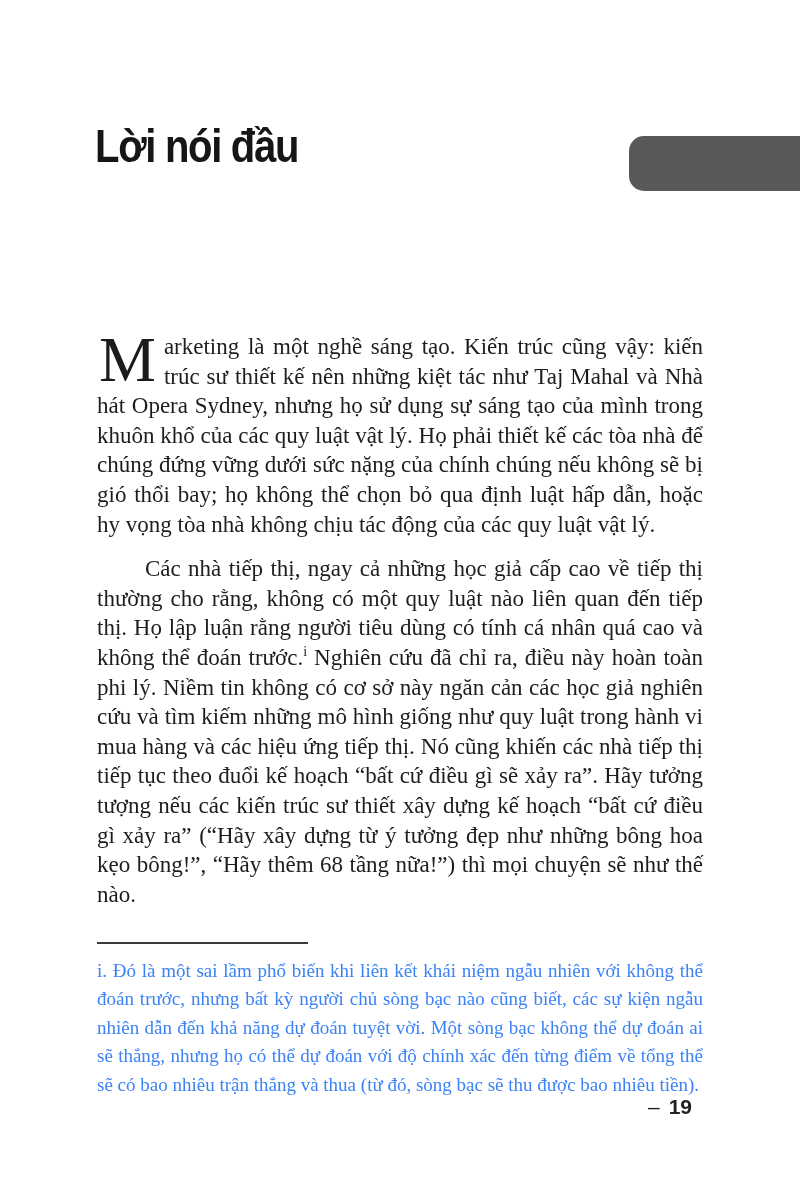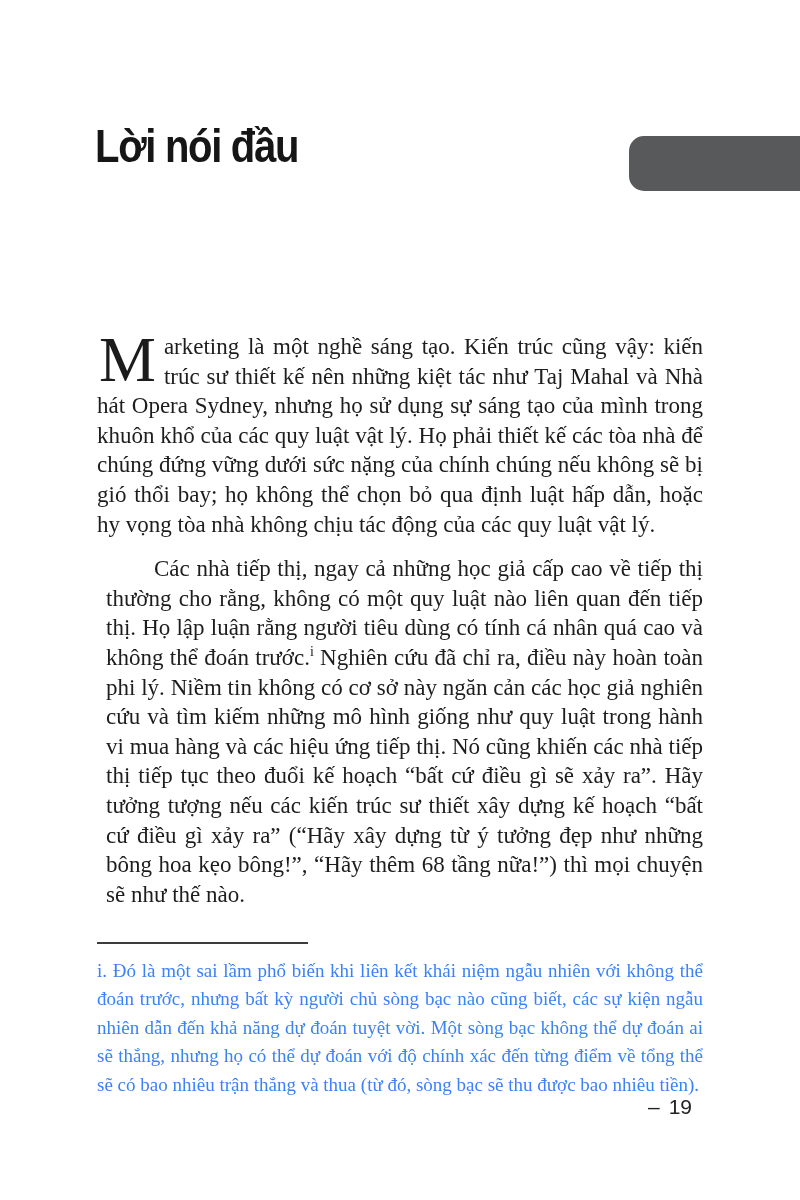--- a/index.html
+++ b/index.html
@@ -52,21 +52,20 @@
     float: left;
     font-size: 64px;
     line-height: 50px;
     height: 56px;
     padding: 3px 8px 0 2px;
     color: #1b1b1b;
   }
   .para-indent {
     margin-top: 15px;
     text-indent: 48px;
-    margin-left: 9px;
   }
   sup.fn-ref {
     font-size: 14px;
     line-height: 0;
     vertical-align: super;
   }
   .footnote-block {
     position: absolute;
     left: 97px;
     top: 936px;
@@ -89,21 +88,21 @@
     top: 1095px;
     right: 108px;
     font-family: "Liberation Sans", sans-serif;
     font-size: 21px;
     color: #222222;
     display: flex;
     align-items: center;
     gap: 9px;
   }
   .pagenum .dash { font-weight: 400; }
-  .pagenum .num { font-weight: 400; }
+  .pagenum .num { font-weight: 700; }
 </style>
 </head>
 <body>
 
 <div class="page">
 
   <h1 class="title">Lời nói đầu</h1>
 
   <div class="chapter-tab" style="background: rgb(88, 89, 91);"></div>
 

